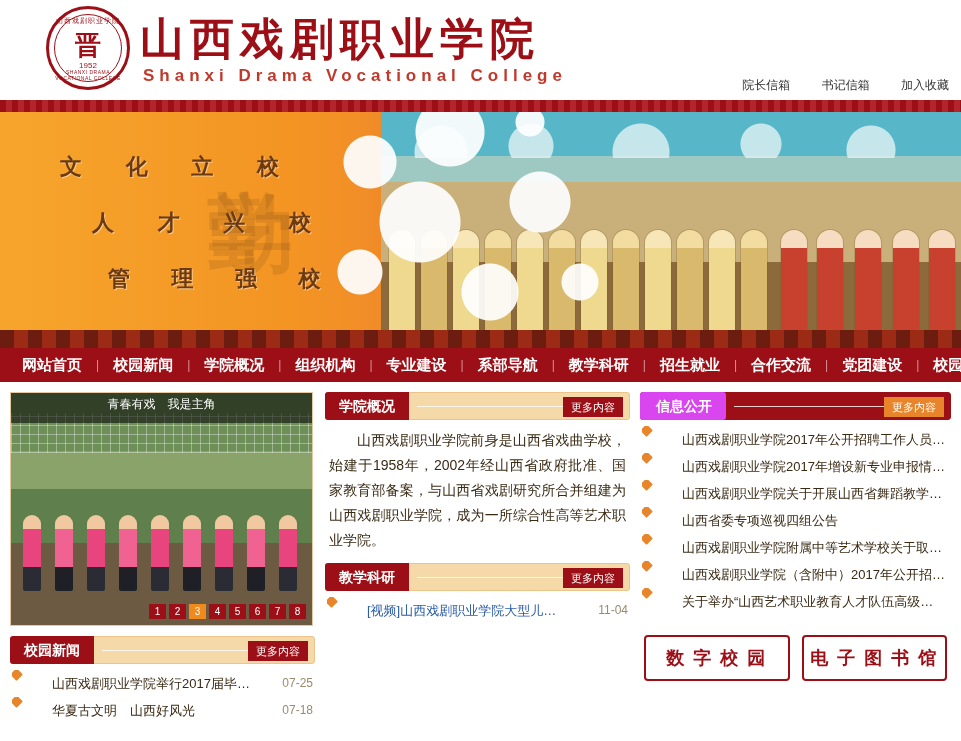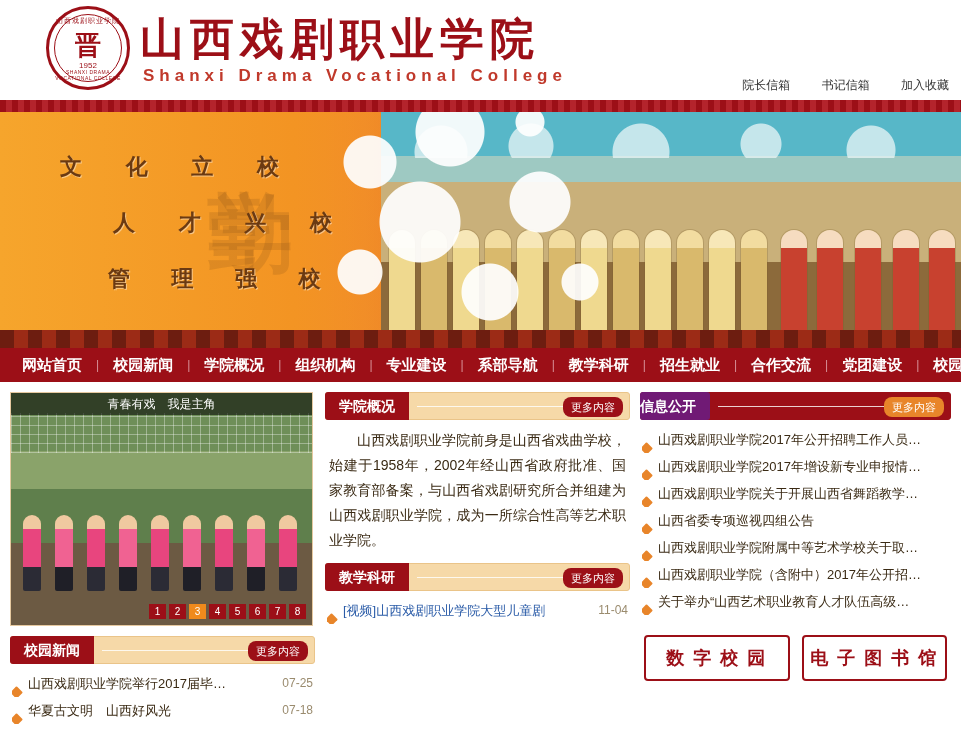--- a/index.html
+++ b/index.html
@@ -118,21 +118,21 @@
   .banner .slogan{
     position:absolute;left:60px;top:40px;
     color:#6b3a12;font-weight:bold;
     font-family:"DejaVu Sans",sans-serif;
   }
   .banner .slogan div{
     font-size:22px;letter-spacing:18px;
     text-shadow:1px 1px 0 rgba(255,255,255,.45);
     margin-bottom:26px;
   }
-  .banner .slogan div:nth-child(2){margin-left:53px;}
+  .banner .slogan div:nth-child(2){margin-left:32px;}
   .banner .slogan div:nth-child(3){margin-left:48px;font-family:Liberation Serif, serif;}
   .banner .ghost{
     position:absolute;left:210px;top:8px;
     font-size:86px;color:rgba(120,70,20,.18);font-weight:bold;
     writing-mode:vertical-rl;line-height:84px;
   }
   .banner .bottom-strip{
     position:absolute;left:0;bottom:0;width:100%;height:18px;
     background:repeating-linear-gradient(90deg,#6d1d10 0 14px,#9c2b16 14px 28px);
   }
@@ -155,21 +155,21 @@
   .col-left{width:305px;}
   .col-mid{width:305px;}
   .col-right{width:311px;}
 
   
   .slider{
     width:303px;height:234px;border:1px solid #e6c9a0;position:relative;
     box-sizing:border-box;overflow:hidden;background:#2d5a2d;
   }
   .slider .caption{
-    position:absolute;left:0;top:0;width:100%;height:22px;
+    position:absolute;left:0;top:0;width:100%;height:30px;
     background:rgba(0,0,0,.55);color:#fff;font-size:12px;
     text-align:center;line-height:22px;
   }
   .slider .photo{
     position:absolute;left:0;top:0;width:100%;height:100%;
     background:
       linear-gradient(180deg,#6f8f58 0 58px,#8aa36a 58px 96px,#5f7f4c 96px 150px,#6c5a43 150px 234px);
   }
   .slider .photo .net{
     position:absolute;left:0;top:20px;width:100%;height:40px;
@@ -202,43 +202,43 @@
     background:#f6d9a8;border:1px solid #eac489;box-sizing:border-box;
     border-radius:3px;
   }
   .panel-head.red{background:#9c0f17;border-color:#9c0f17;}
   .panel-head .tab{
     height:28px;line-height:28px;padding:0 14px;margin-left:-1px;
     background:#9c0f17;color:#fff;font-size:14px;font-weight:bold;
     border-radius:3px 0 0 3px;
   }
   .panel-head.red .tab{
-    background:#701a75;border-radius:3px;padding-left:0;
+    background:#d946ef;border-radius:3px;padding-left:16px;
   }
   .panel-head .more{
     position:absolute;right:6px;top:4px;height:20px;line-height:20px;
-    padding:0 8px;background:#9c0f17;color:#fff;font-size:11px;border-radius:8px;
+    padding:0 8px;background:#9c0f17;color:#fff;font-size:11px;border-radius:0;
     cursor:pointer;
   }
   .panel-head.red .more{background:#e8852a;}
   .panel-head .line{
     flex:1;height:1px;background:rgba(255,255,255,.8);margin:0 8px;
   }
 
   .intro{
     padding:8px 4px 0 4px;font-size:14px;line-height:25px;color:#3a2a14;
     text-align:justify;
   }
   .intro p{margin:0;text-indent:2em;}
   .intro .more-link{color:#9c0f17;}
 
   .list{list-style:none;margin:0;padding:6px 2px 0 2px;}
   .list li{
-    display:flex;align-items:flex-end;font-size:13px;color:#3a2a14;
-    height:27px;line-height:27px;white-space:nowrap;overflow:hidden;
+    display:flex;align-items:flex-start;font-size:13px;color:#3a2a14;
+    height:27px;line-height:27px;white-space:nowrap;overflow:hidden;gap:24px;
   }
   .list li .bullet{
     display:inline-block;width:9px;height:9px;margin-right:7px;flex:none;
     background:#e8852a;transform:rotate(45deg);border-radius:1px;
   }
   .list li .txt{
     overflow:hidden;text-overflow:ellipsis;flex:1;
   }
   .list li .date{color:#9a8b6e;font-size:12px;margin-left:8px;flex:none;}
   .list li.blue .txt{color:#2b5ca8;}

